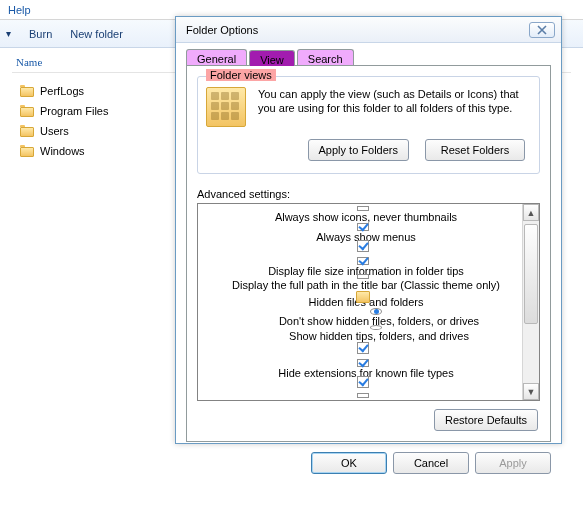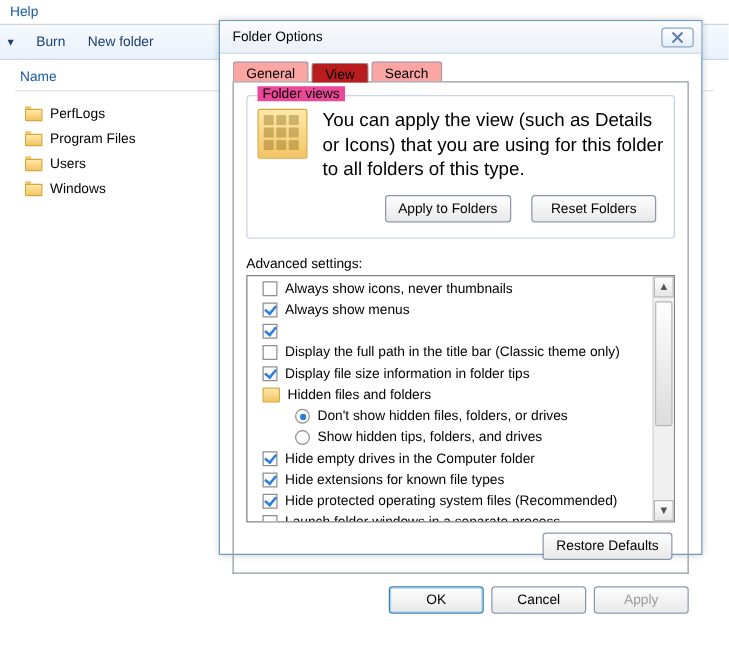--- a/index.html
+++ b/index.html
@@ -4,63 +4,63 @@
 <style>
 * { box-sizing: border-box; font-family: "Segoe UI", Tahoma, sans-serif; font-size: 11px; }
 body { margin: 0; width: 583px; height: 517px; background: #fff; position: relative; overflow: hidden; }
 
 
 .explorer-bar { height: 20px; border-bottom: 1px solid #d6d6d6; padding-left: 8px; line-height: 20px; color: #1a5aa8; }
 .toolbar { height: 28px; background: linear-gradient(#f6fafe, #e9f1fb); border-bottom: 1px solid #c8d6e8; display: flex; align-items: center; padding-left: 6px; gap: 18px; color: #1a3f74; }
 .toolbar .dd { font-size: 10px; }
 .filepane { padding: 8px 12px; }
 .col-header { display: flex; border-bottom: 1px solid #e4e4e4; padding-bottom: 4px; }
-.col-name { color: #1a5aa8; padding: 0 4px; }
+.col-name { color: #1a5aa8; padding: 0 4px; font-family: Liberation Serif, serif; }
 .item-list { padding-top: 8px; }
 .row { display: flex; align-items: center; height: 20px; padding-left: 8px; }
 .folder-icon { width: 14px; height: 12px; margin-right: 6px; display: inline-block; position: relative; }
 .folder-icon::before { content:""; position:absolute; left:0; top:0; width:5px; height:2px; background:#f3c463; border-radius:1px 1px 0 0; }
 .folder-icon::after { content:""; position:absolute; left:0; top:2px; width:14px; height:10px; background:linear-gradient(#ffe9a8,#f3c463); border-radius:1px; border:1px solid #d7a738; box-sizing:border-box; }
 
 
 .dialog { position: absolute; left: 175px; top: 16px; width: 387px; height: 428px; background: #fff; border: 1px solid #6a9bc3; box-shadow: 0 0 6px rgba(0,0,0,0.2); }
 .titlebar { height: 26px; background: linear-gradient(#fbfcfd,#eaf0f8); border-bottom: 1px solid #c8d6e8; display:flex; align-items:center; justify-content:space-between; padding:0 6px 0 10px; }
 .title { color:#000; }
 .closebtn { width: 26px; height:16px; border:1px solid #8aa7c9; border-radius:3px; background:linear-gradient(#fff,#e3edf9); display:flex; align-items:center; justify-content:center; cursor:pointer; }
 .closebtn svg { width:10px; height:10px; }
 .dialog-body { padding: 6px 10px 8px 10px; height: calc(100% - 26px); display:flex; flex-direction:column; }
 
 .tabrow { display:flex; border-bottom:1px solid #919b9c; height:22px; }
-.tab { padding: 3px 10px 0 10px; border:1px solid #919b9c; border-bottom:none; border-radius:3px 3px 0 0; background:#fca5a5; margin-right:2px; position:relative; cursor:pointer; color:#000; }
-.tab.active { background:#b91c1c; top:1px; }
+.tab { padding: 3px 10px 0 10px; border:1px solid #919b9c; border-bottom:none; border-radius:3px 3px 0 0; background:#f0abfc; margin-right:2px; position:relative; cursor:pointer; color:#000; }
+.tab.active { background:#a21caf; top:1px; }
 .tab-content { border:1px solid #919b9c; border-top:none; padding:10px; flex:1; display:flex; flex-direction:column; }
 
 .fieldset { border:1px solid #c9d4e6; border-radius:3px; padding: 10px 8px 12px 8px; position:relative; margin-bottom: 10px; }
-.fieldset legend { position:absolute; top:-8px; left:8px; background:#ec4899; padding:0 4px; }
+.fieldset legend { position:absolute; top:-8px; left:8px; background:#fca5a5; padding:0 4px; }
 .fv-body { display:flex; gap:10px; }
 .fv-icon { width:42px; height:42px; flex:none; position:relative; }
 .fv-icon::after { content:""; position:absolute; left:0; top:0; width:38px; height:38px; background:linear-gradient(#ffe9a8,#f3c463); border:1px solid #d7a738; border-radius:2px; }
 .fv-icon .grid { position:absolute; left:5px; top:5px; width:28px; height:28px; display:grid; grid-template-columns:repeat(3,1fr); grid-template-rows:repeat(3,1fr); gap:2px; z-index:1;}
 .fv-icon .grid span { background:rgba(120,90,20,0.35); border-radius:1px; }
-.fv-text { flex:1; font-size:15px; line-height:1.3; }
+.fv-text { flex:1; font-size:11px; line-height:1.3; }
 .fv-btns { display:flex; gap:16px; justify-content:flex-end; margin-top:10px; padding-right: 6px; }
 
 .btn { min-width: 100px; height: 22px; border:1px solid #8a97a8; border-radius:3px; background:linear-gradient(#fdfdfd,#e9e9e9); cursor:pointer; display:inline-flex; align-items:center; justify-content:center; padding:0 10px; color:#000; }
 .btn.disabled { color:#9a9a9a; cursor:default; }
 .btn.ok { border:1px solid #3c7fb1; box-shadow: inset 0 0 0 1px #a7d4f2; }
 
 .adv-label { margin: 4px 0 3px 0; }
 .treebox { border:1px solid #838383; height: 198px; display:flex; background:#fff; }
 .treecontent { flex:1; overflow:hidden; padding: 2px 0 2px 4px; }
 .scrolltrack { width:17px; background:#f0f0f0; border-left:1px solid #d6d6d6; position:relative; }
 .sbtn { height:17px; border:1px solid #b8b8b8; background:linear-gradient(#fefefe,#e6e6e6); display:flex; align-items:center; justify-content:center; color:#555; font-size:9px; }
 .sthumb { position:absolute; top:20px; left:1px; right:1px; height:100px; background:linear-gradient(#fefefe,#dcdcdc); border:1px solid #b8b8b8; border-radius:2px; }
 .sbtn.down { position:absolute; bottom:0; left:0; right:0; }
 
-.node { display:flex; align-items:center; height:17px; padding-left: 8px; }
+.node { display:flex; align-items:center; height:17px; padding-left: 8px; flex-direction: column; }
 .node.lvl1 { padding-left: 8px; }
 .node.lvl2 { padding-left: 34px; }
 .cb { width:12px; height:12px; border:1px solid #8f8f8f; margin-right:6px; display:inline-flex; align-items:center; justify-content:center; background:#fff; }
 .cb.checked::after { content:""; width:7px; height:4px; border-left:2px solid #2a7de1; border-bottom:2px solid #2a7de1; transform: rotate(-50deg); position:relative; top:-1px; }
 .rb { width:12px; height:12px; border:1px solid #8f8f8f; border-radius:50%; margin-right:6px; display:inline-flex; align-items:center; justify-content:center; background:#fff; }
 .rb.checked::after { content:""; width:5px; height:5px; background:#2a7de1; border-radius:50%; }
 .nfolder { width:14px; height:12px; margin-right:6px; position:relative; }
 .nfolder::after { content:""; position:absolute; left:0; top:0; width:14px; height:12px; background:linear-gradient(#ffe9a8,#f3c463); border:1px solid #d7a738; box-sizing:border-box; border-radius:1px; }
 
 .restore-row { display:flex; justify-content:flex-end; padding: 8px 2px 0 0; }
@@ -150,50 +150,48 @@
               <span>Always show icons, never thumbnails</span>
             </div>
             <div class="node lvl1">
               <span class="cb checked"></span>
               <span>Always show menus</span>
             </div>
             <div class="node lvl1">
               <span class="cb checked"></span>
             </div>
             <div class="node lvl1">
+              <span class="cb checked"></span>
+              <span>Display file size information in folder tips</span>
+            </div>
+            <div class="node lvl1">
               <span class="cb"></span>
               <span>Display the full path in the title bar (Classic theme only)</span>
-            </div>
-            <div class="node lvl1">
-              <span class="cb checked"></span>
-              <span>Display file size information in folder tips</span>
             </div>
             <div class="node lvl1">
               <span class="nfolder"></span>
               <span>Hidden files and folders</span>
             </div>
             <div class="node lvl2">
               <span class="rb checked"></span>
               <span>Don't show hidden files, folders, or drives</span>
             </div>
             <div class="node lvl2">
               <span class="rb"></span>
               <span>Show hidden tips, folders, and drives</span>
             </div>
             <div class="node lvl1">
               <span class="cb checked"></span>
-              <span>Hide empty drives in the Computer folder</span>
             </div>
             <div class="node lvl1">
               <span class="cb checked"></span>
               <span>Hide extensions for known file types</span>
             </div>
             <div class="node lvl1">
               <span class="cb checked"></span>
-              <span>Hide protected operating system files (Recommended)</span>
             </div>
             <div class="node lvl1">
               <span class="cb"></span>
               <span>Launch folder windows in a separate process</span>
             </div>
           </div>
         <div class="scrolltrack">
           <div class="sbtn">▲</div>
           <div class="sthumb"></div>
           <div class="sbtn down">▼</div>

